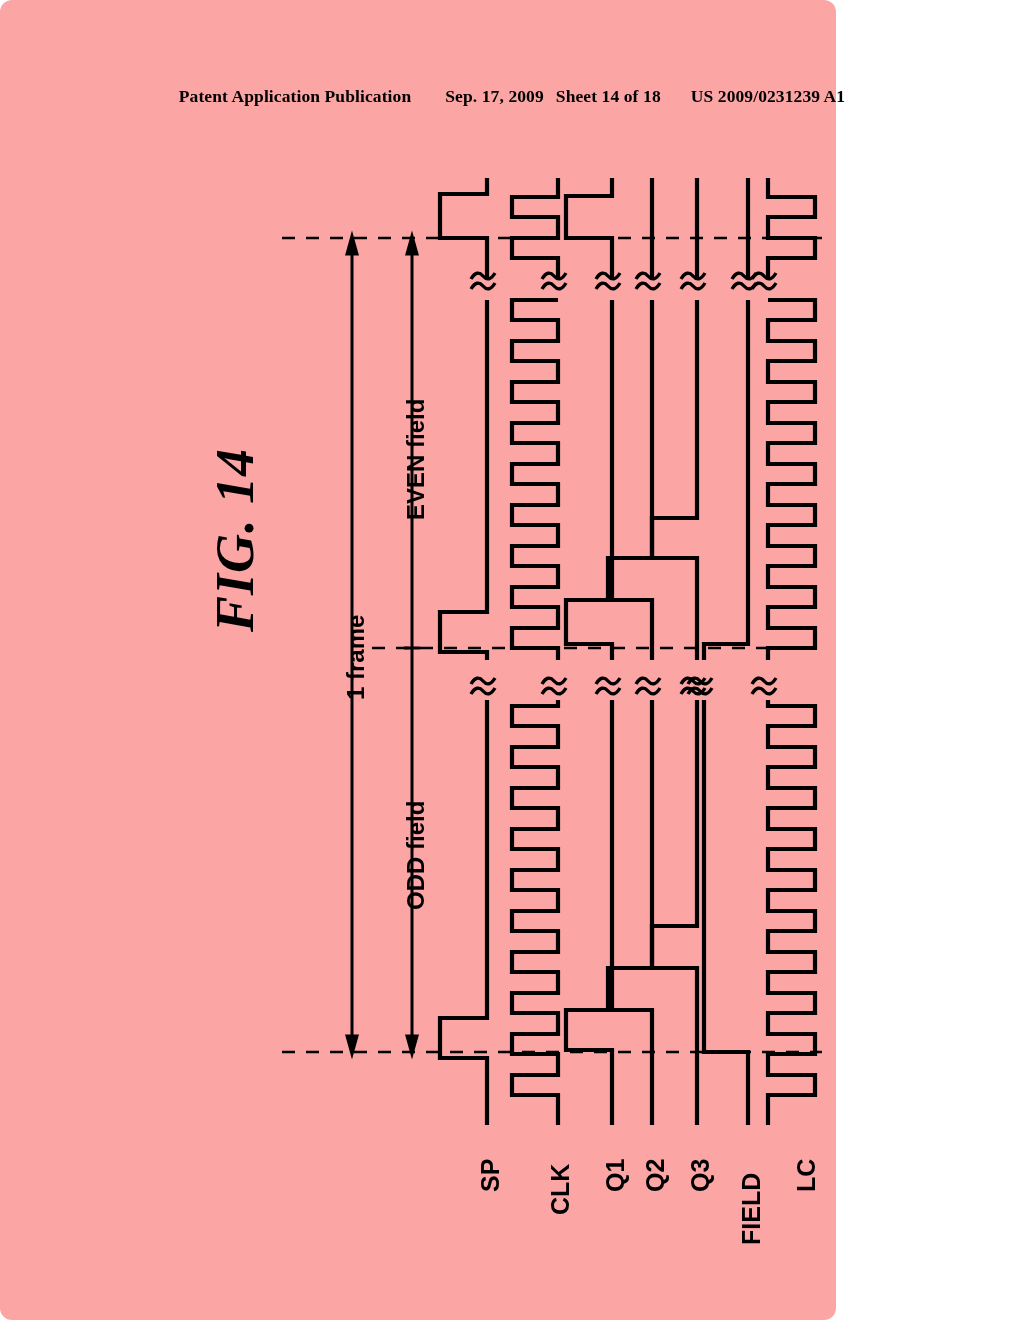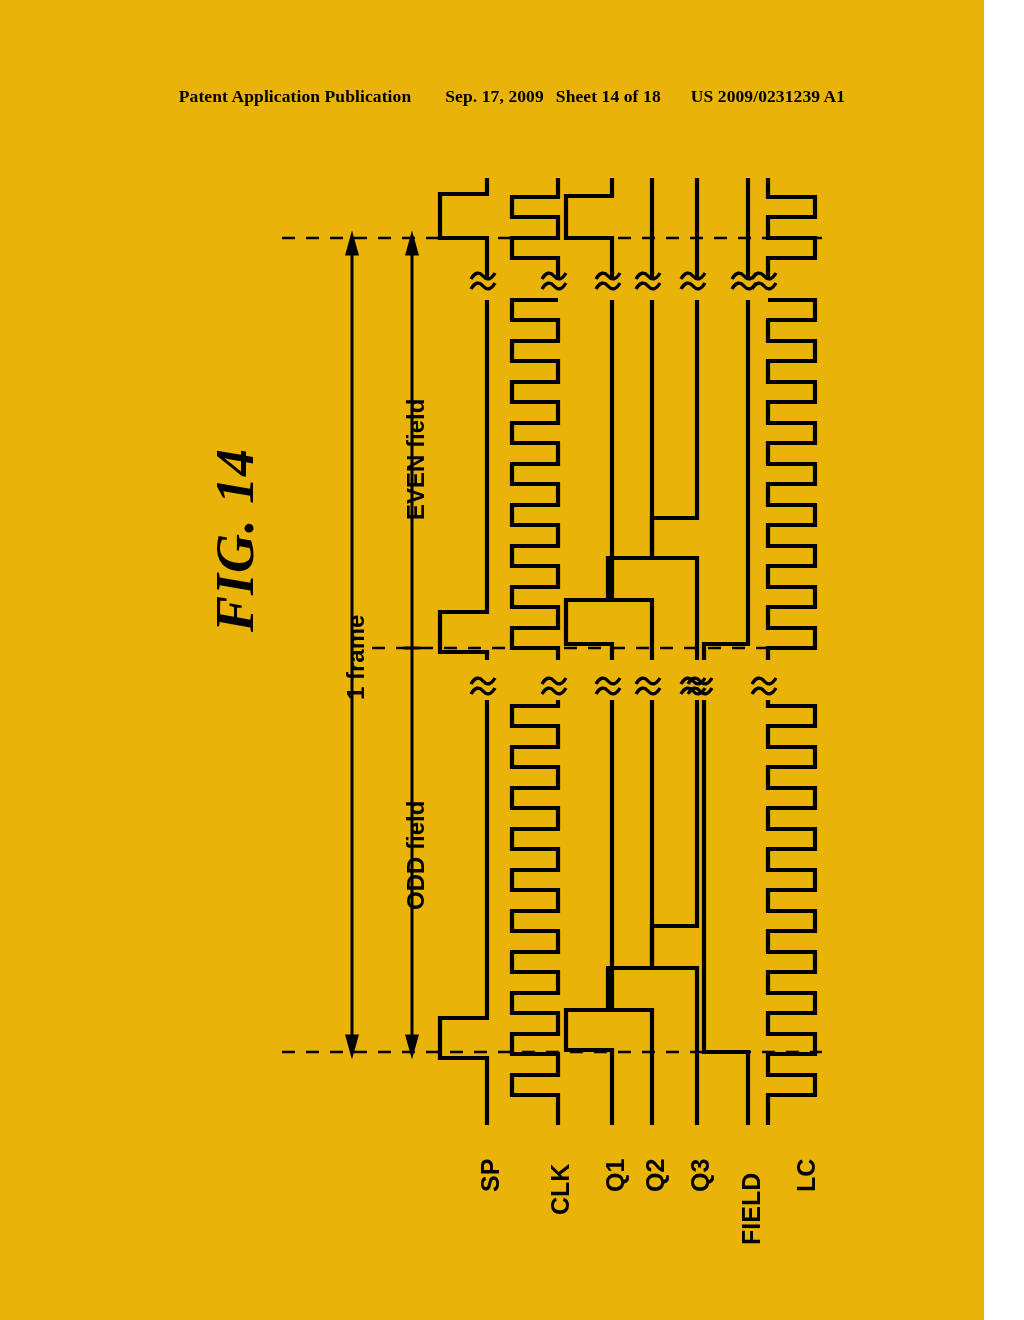--- a/index.html
+++ b/index.html
@@ -10,23 +10,24 @@
   body {
     width: 1024px;
     height: 1320px;
     position: relative;
     font-family: "Liberation Serif", serif;
     overflow: hidden;
   }
   #page {
     position: absolute;
     left: 0; top: 0;
-    width: 984px;
+    width: 836px;
     height: 1320px;
-    background: #eab308;
+    background: #fca5a5;
+    border-radius: 12px;
   }
   
   #pub-header {
     position: absolute;
     left: 0;
     top: 86px;
     width: 1024px;
     text-align: center;
     font-family: "Liberation Serif", serif;
     font-weight: bold;

